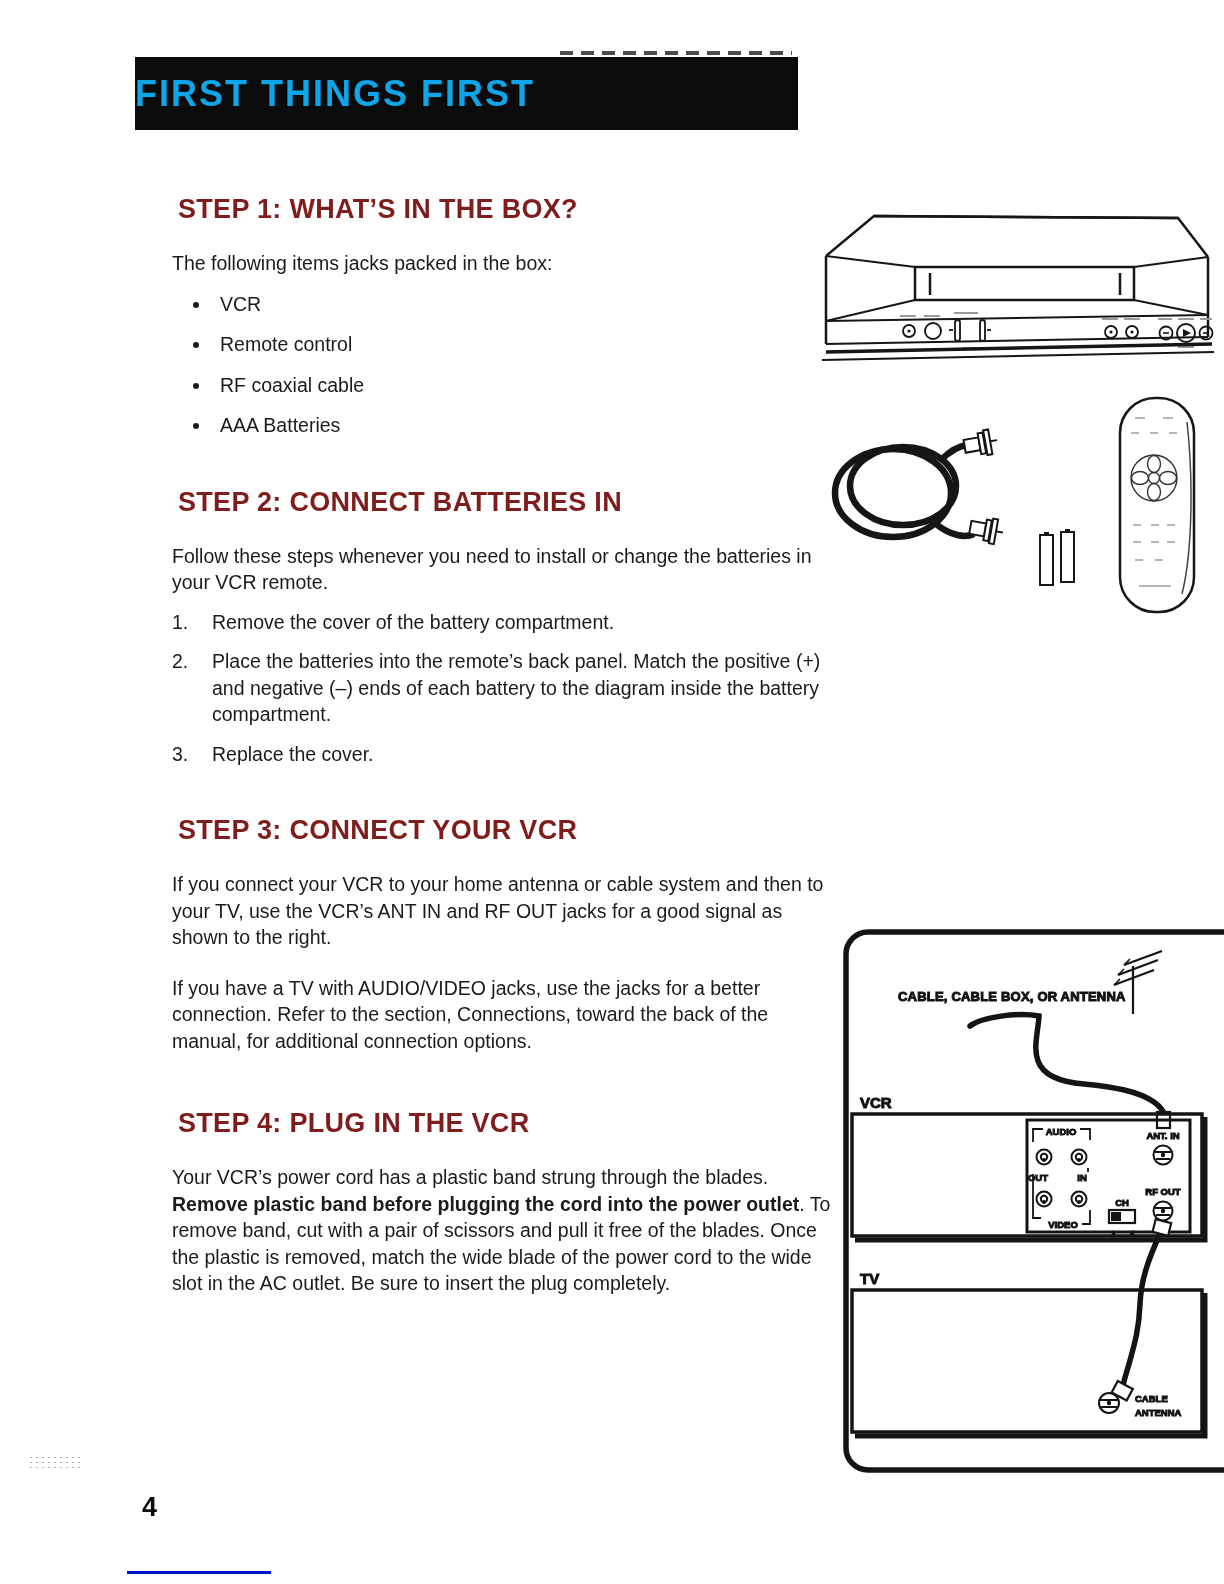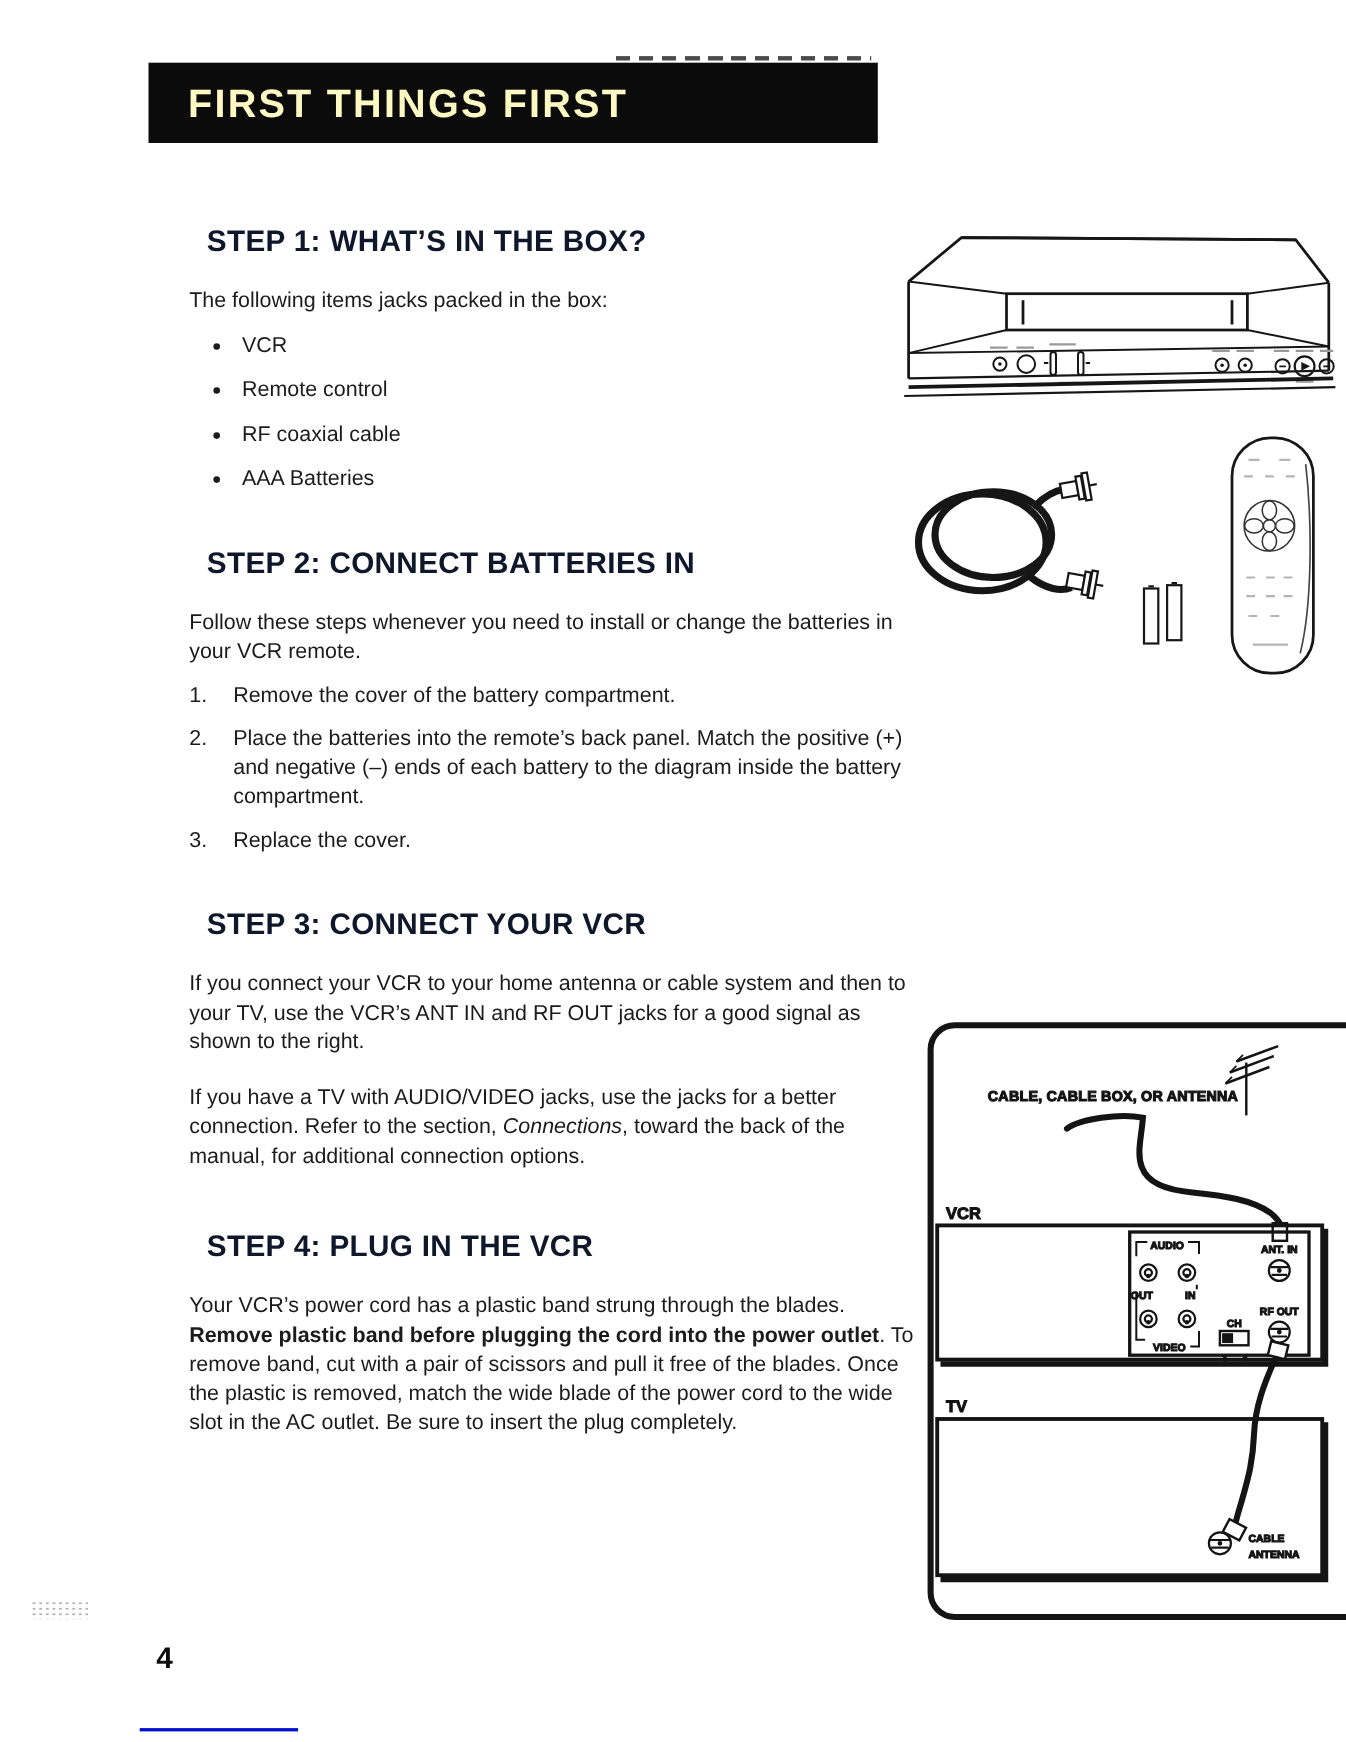--- a/index.html
+++ b/index.html
@@ -10,46 +10,46 @@
     overflow:hidden;
     font-family:"Liberation Sans", sans-serif;
     color:#1b1b1b;
   }
   
   .banner{
     position:absolute;left:135px;top:57px;width:663px;height:73px;
     background:#0b0b0b;display:flex;align-items:center;
   }
   .banner .title{
-    color:#fef9c3;font-size:36px;font-weight:bold;letter-spacing:2px;
-    padding-left:36px;white-space:nowrap;
+    color:#0ea5e9;font-size:36px;font-weight:bold;letter-spacing:2px;
+    white-space:nowrap;
   }
   .banner-noise{
     position:absolute;left:560px;top:51px;width:232px;height:4px;
     background:repeating-linear-gradient(90deg,#1e1e1e 0 13px,transparent 13px 21px);
     opacity:.8;
   }
   
   .col{
     position:absolute;left:172px;top:186px;width:660px;
     font-size:19.5px;line-height:26.5px;
   }
   .h-step{
     font-size:27px;line-height:34px;font-weight:bold;
-    letter-spacing:.3px;margin:16px;color:#0f172a;
+    letter-spacing:.3px;margin:6px;color:#7f1d1d;
   }
   .mt-sec{margin-top:46px;}
   .para{margin:24px 0 0 0;}
   .box-list{list-style:disc;margin:14px 0 0 0;padding-left:40px;}
   .box-list li{margin-bottom:14px;padding-left:8px;}
   .num-list{margin:12px 0 0 0;padding:0;list-style:none;}
   .num-list li{position:relative;padding-left:40px;margin-top:13px;}
   .num-list .num{position:absolute;left:0;top:0;}
   .bold-inline{font-weight:bold;margin-top:48px;}
-  .italic-inline{font-style:italic;}
+  .italic-inline{}
   
   .page-number{
     position:absolute;left:142px;top:1492px;
     font-size:27px;font-weight:bold;color:#0c0c0c;
   }
   .blue-rule{
     position:absolute;left:127px;top:1571px;width:144px;height:3px;
     background:#0011cc;
   }
   .smudge{

